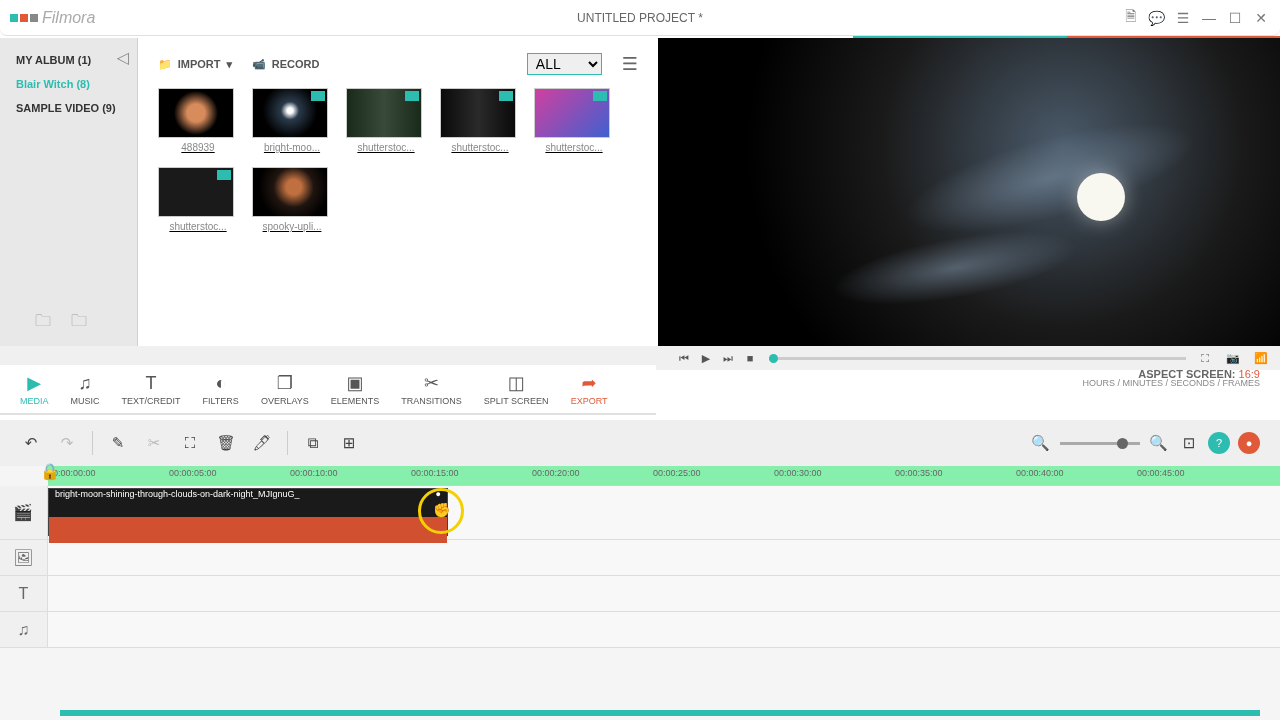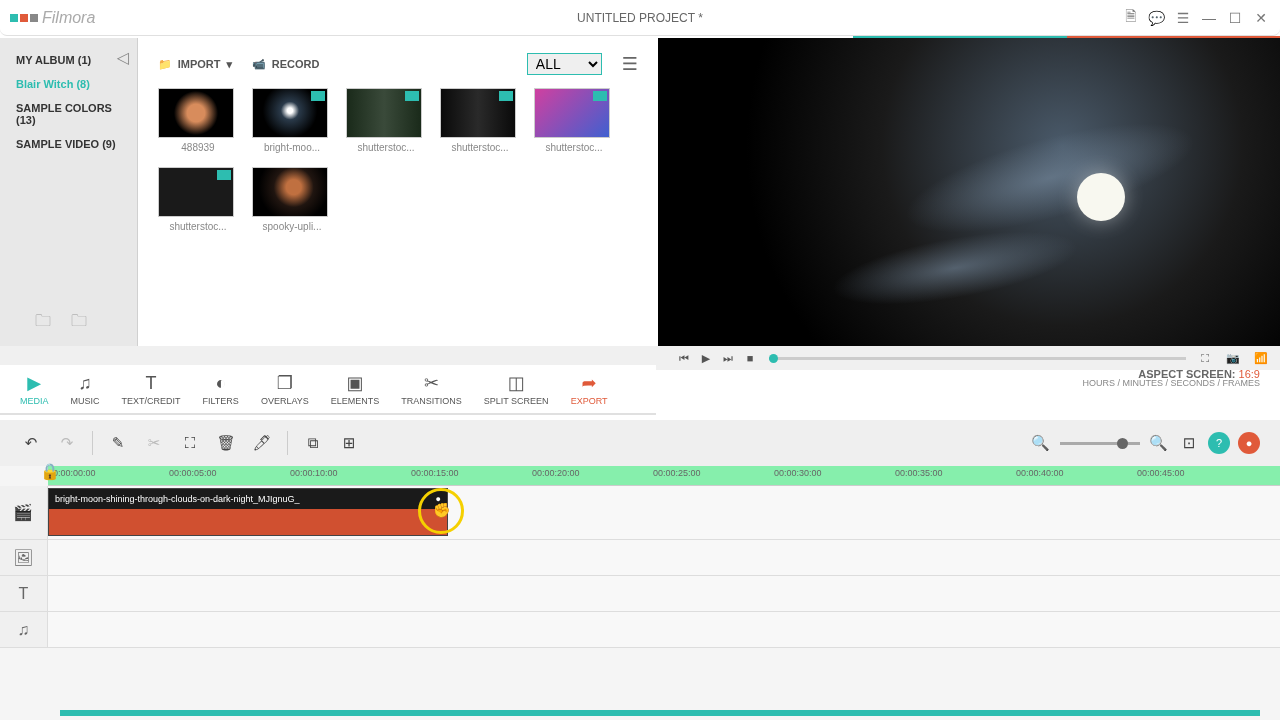--- a/index.html
+++ b/index.html
@@ -24,21 +24,21 @@
 .album-item.active { color: #2dbdb0; }
 .sidebar-bottom { position: absolute; bottom: 10px; left: 0; width: 100%; display: flex; gap: 20px; padding-left: 35px; }
 .sb-icon { color: #999; font-size: 16px; cursor: pointer; }
 
 .media-panel { flex: 1; background: #fff; padding: 8px 20px; }
 .media-toolbar { display: flex; align-items: center; gap: 20px; height: 36px; }
 .import-btn { display: flex; align-items: center; gap: 6px; font-size: 11px; font-weight: bold; color: #555; cursor: pointer; }
 .filter-select { margin-left: auto; width: 75px; height: 22px; border: 1px solid #2dbdb0; font-size: 14px; padding: 0 4px; }
 .view-toggle { color: #666; font-size: 18px; cursor: pointer; }
 .media-grid { display: flex; flex-wrap: wrap; gap: 14px; margin-top: 6px; }
-.media-item { width: 80px; }
+.media-item { width: 80px; text-decoration: underline; }
 .media-thumb { width: 76px; height: 50px; background: #000; position: relative; border: 1px solid #ccc; }
 .media-thumb .badge { position: absolute; top: 2px; right: 2px; width: 14px; height: 10px; background: #2dbdb0; }
 .media-label { font-size: 10px; color: #888; text-align: center; margin-top: 4px; white-space: nowrap; overflow: hidden; text-overflow: ellipsis; }
 
 .preview-panel { width: 622px; background: #000; position: relative; }
 .preview-img { width: 100%; height: 100%; position: relative; background: radial-gradient(circle at 65% 35%, #4a5a6a 0%, #1a1a1a 40%, #000 70%); }
 .moon { position: absolute; right: 155px; top: 135px; width: 48px; height: 48px; border-radius: 50%; background: #f8f8f0; box-shadow: 0 0 20px rgba(255,255,255,0.4); }
 .cloud { position: absolute; background: radial-gradient(ellipse, rgba(120,140,160,0.6), transparent 70%); }
 .cloud1 { right: 80px; top: 100px; width: 300px; height: 80px; transform: rotate(-15deg); }
 .cloud2 { right: 200px; top: 200px; width: 250px; height: 60px; transform: rotate(-10deg); }
@@ -71,21 +71,21 @@
 .ruler { height: 20px; display: flex; position: relative; margin-left: 48px; border-bottom: 1px solid #ccc; background: #86efac; }
 .ruler-mark { position: absolute; font-size: 9px; color: #666; top: 2px; }
 
 .track-area { position: relative; }
 .track { height: 36px; border-bottom: 1px solid #ddd; display: flex; background: #f8f8f8; }
 .track.video { height: 54px; }
 .track-header { width: 48px; display: flex; align-items: center; justify-content: center; color: #666; font-size: 16px; border-right: 1px solid #ddd; background: #f0f0f0; }
 .track-content { flex: 1; position: relative; }
 
 .clip { position: absolute; top: 2px; height: 48px; background: #1a1a1a; border: 1px solid #444; }
-.clip-top { height: 20px; display: flex; align-items: center; padding: 0 6px; font-size: 9px; color: #fff; }
+.clip-top { height: 28px; display: flex; padding: 0 6px; font-size: 9px; color: #fff; }
 .clip-bottom { height: 26px; background: #d05030; }
 .clip-label { white-space: nowrap; overflow: hidden; }
 
 .highlight-circle { position: absolute; width: 46px; height: 46px; border: 3px solid #f5d000; border-radius: 50%; pointer-events: none; z-index: 10; }
 .cursor-hand { position: absolute; color: #333; font-size: 14px; z-index: 11; }
 
 .bottom-scroll { position: absolute; bottom: 4px; left: 60px; right: 20px; height: 6px; background: #2dbdb0; }
 
 
 .t0 { background: radial-gradient(circle at 50% 50%, #d88c5c 20%, #000 50%); }
@@ -123,21 +123,20 @@
     <div class="seg1"></div>
     <div class="seg2"></div>
     <div class="seg3"></div>
   </div>
 
 <div class="main-area">
   <div class="sidebar">
     <div class="sidebar-back">◁</div>
     <div class="album-item">MY ALBUM (1)</div>
     <div class="album-item active">Blair Witch (8)</div>
-    <div class="album-item">SAMPLE COLORS (13)</div>
     <div class="album-item">SAMPLE VIDEO (9)</div>
     <div class="sidebar-bottom">
       <div class="sb-icon">🗀</div>
       <div class="sb-icon">🗀</div>
     </div>
   </div>
 
   <div class="media-panel">
     <div class="media-toolbar">
       <div class="import-btn">

